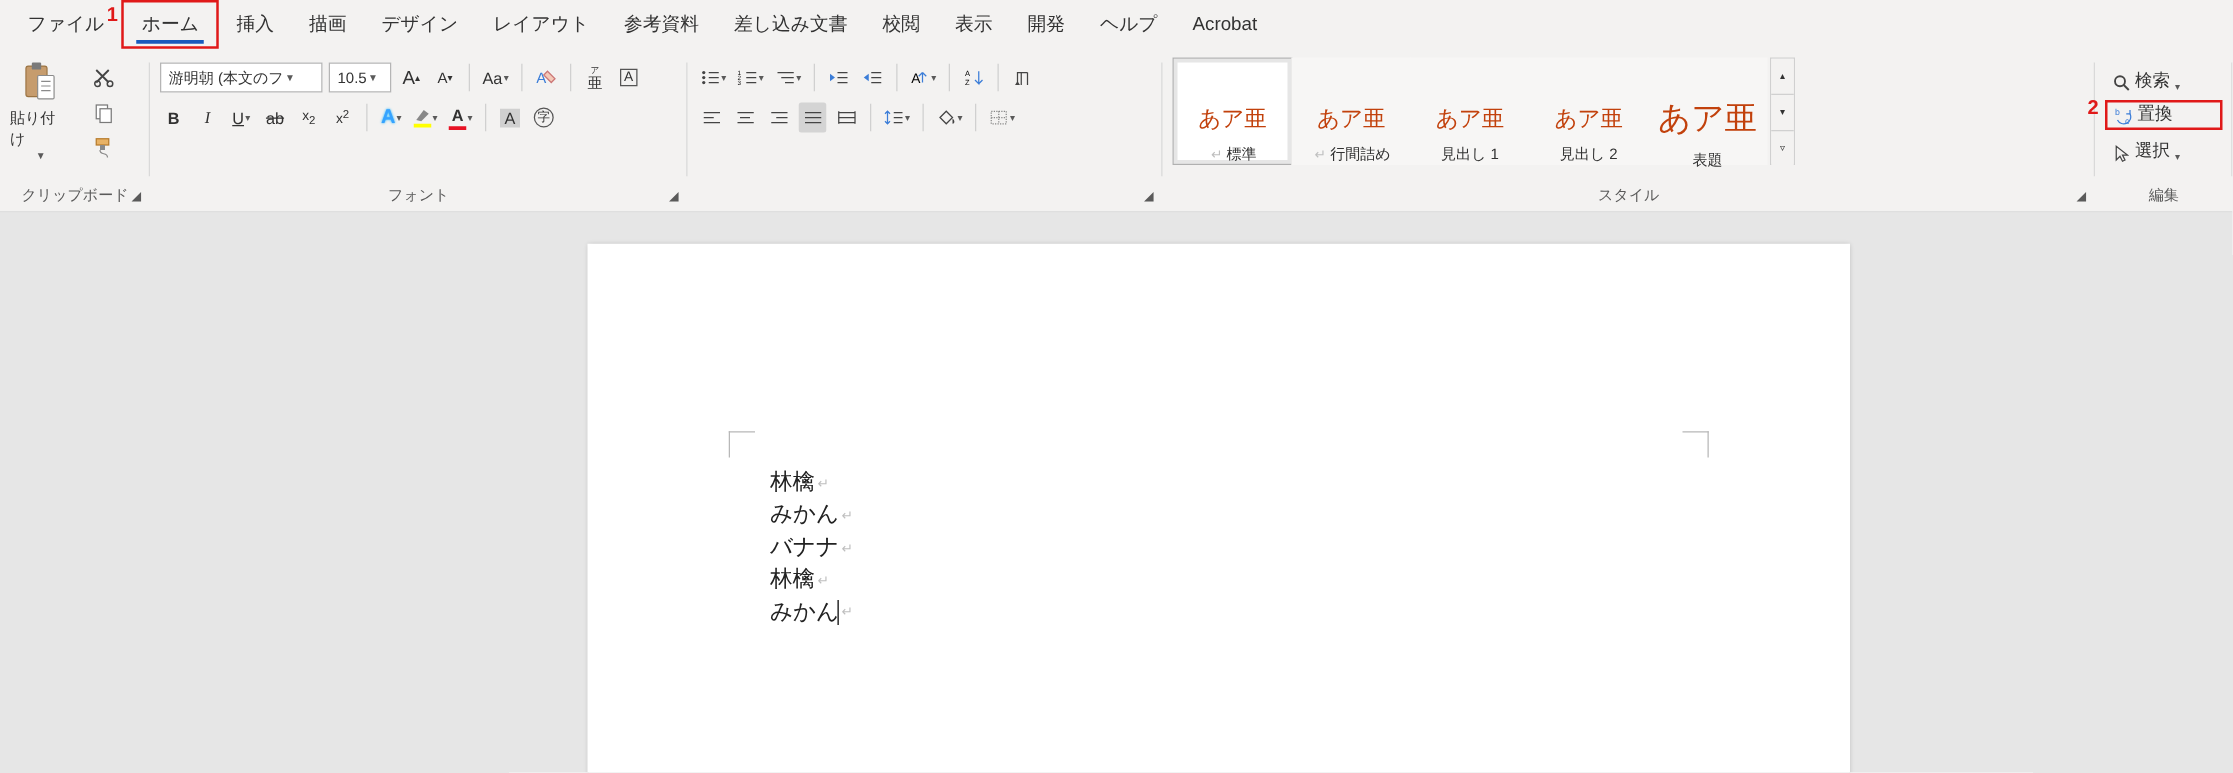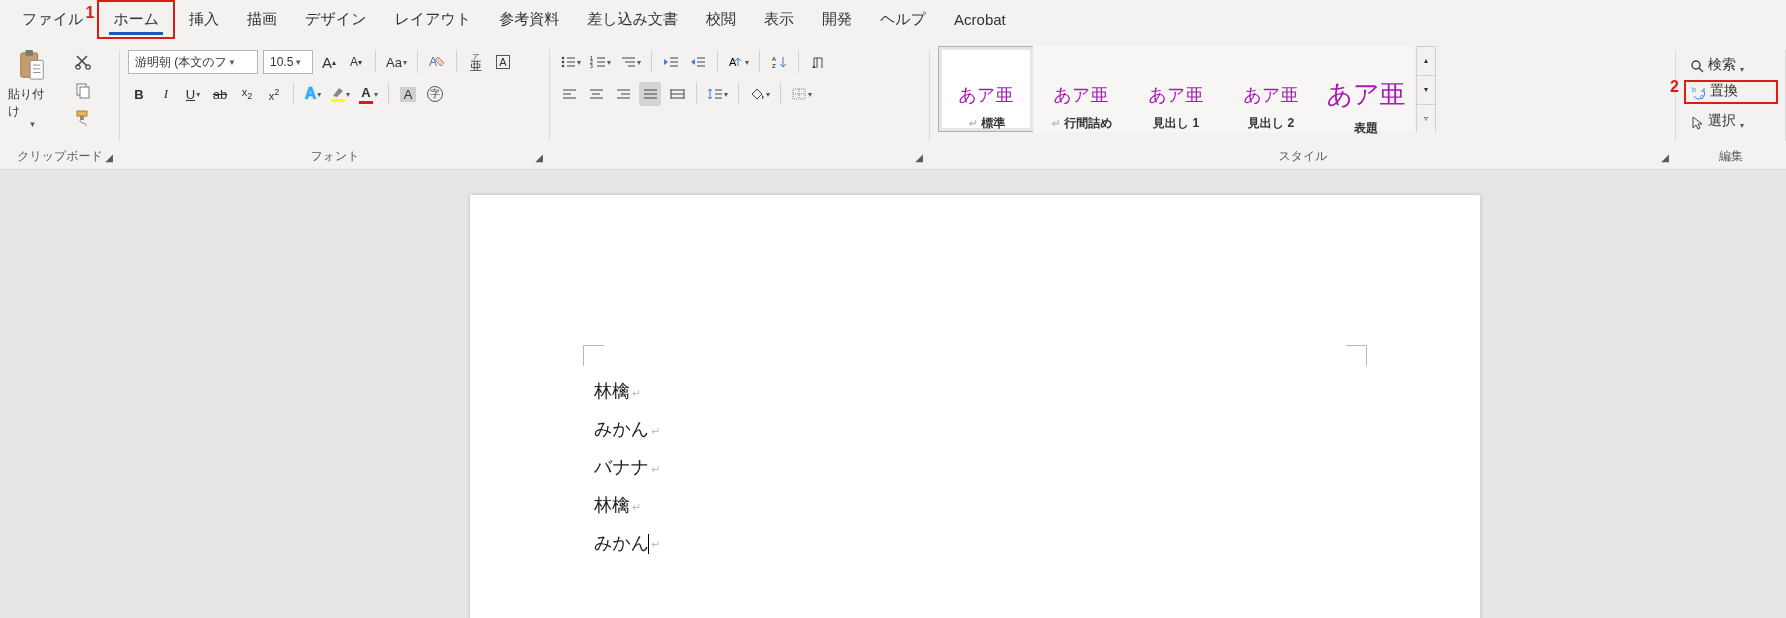--- a/index.html
+++ b/index.html
@@ -144,23 +144,23 @@
     align-items:center; justify-content:center;
     cursor:pointer;
     background:#f7f6f5;
   }
   .style-item + .style-item { margin-left:-1px; }
   .style-item.sel {
     border:1px solid #b0b0b0;
     background:#ffffff;
     box-shadow: inset 0 0 0 3px #e6e6e6;
   }
-  .style-preview { font-size:18px; color:#a21caf;margin-top:36px; }
+  .style-preview { font-size:18px; color:#c2410c;margin-top:36px; }
   .style-preview.big { font-size:26px; }
-  .style-name { font-size:12px; margin-top:8px;font-weight:bold; }
+  .style-name { font-size:12px; margin-top:8px; }
   .gallery-spin {
     width:20px; margin-left:2px;
     display:flex; flex-direction:column;
     border:1px solid #d0d0d0;
   }
   .gallery-spin div { flex:1; font-size:8px; text-align:center; line-height:28px; background:#f3f2f1; cursor:pointer; }
   .gallery-spin div + div { border-top:1px solid #d0d0d0;}
 
   
   .edit-col { display:flex; flex-direction:column; gap:4px; padding-top:6px;}
@@ -194,25 +194,25 @@
     border-width:0 0 1px 1px;
     transform: scaleY(-1);
   }
   .page::after{
     right:113px; top:150px;
     border-width:0 1px 1px 0;
     transform: scaleY(-1);
   }
   .doc-text {
     position:absolute;
-    left:124px;
+    left:146px;
     top:178px;
     font-family: "Yu Mincho", "MS Mincho", serif;
     font-size:18px;
-    line-height:36px;
+    line-height:24px;
     color:#222;
   }
   .para { white-space:pre; }
   .pm { color:#bfbfbf; font-size:11px; vertical-align:middle; padding-left:2px;}
   .caret {
     display:inline-block; width:1px; height:20px; background:#000;
     vertical-align:middle; margin-left:-1px;
     animation: blink 1s step-end infinite;
   }
   @keyframes blink { 50% { opacity:0; } }

